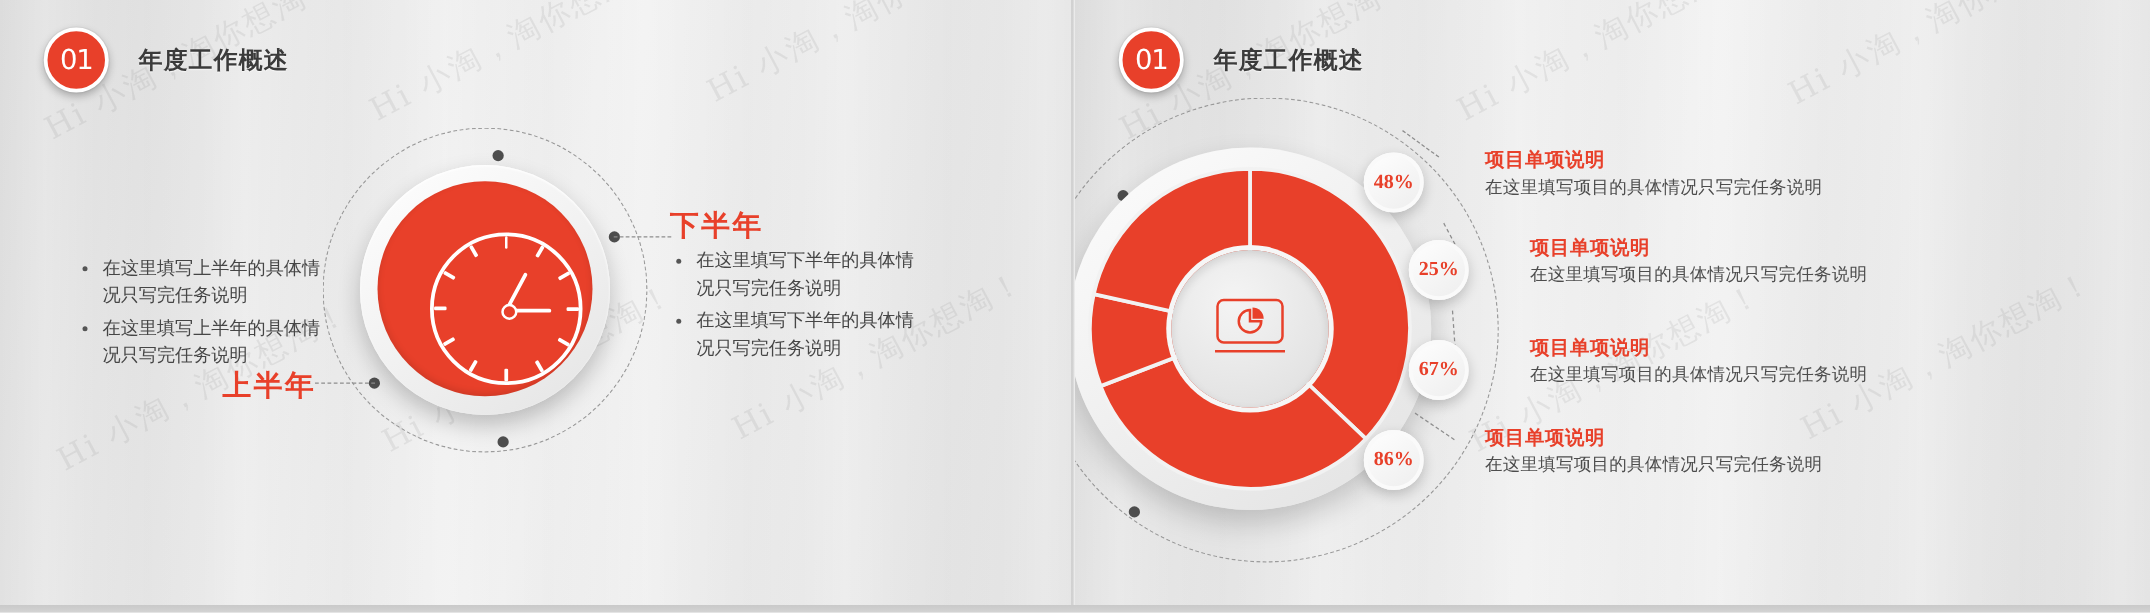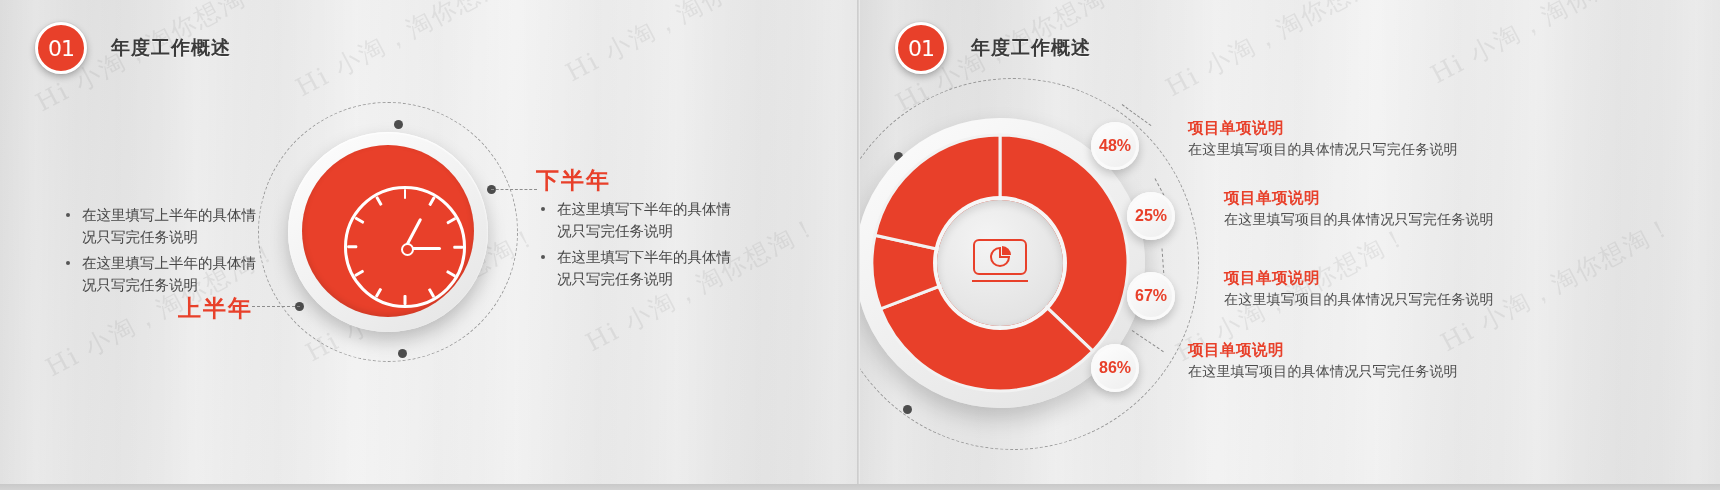--- a/index.html
+++ b/index.html
@@ -83,21 +83,21 @@
   .donut-hole{position:absolute;left:92px;top:92px;width:126px;height:126px;border-radius:50%;
     background:radial-gradient(circle at 40% 32%,#f4f4f4,#e4e4e4 70%,#dcdcdc 100%);
     box-shadow:inset 0 3px 8px rgba(0,0,0,0.12), 0 0 0 4px #f6f6f6;
     display:flex;align-items:center;justify-content:center;}
 
   
   .pct{position:absolute;width:48px;height:48px;border-radius:50%;
     background:linear-gradient(145deg,#ffffff,#ededed);
     box-shadow:0 4px 10px rgba(0,0,0,0.20), inset 0 0 0 3px #fafafa;
     display:flex;align-items:center;justify-content:center;
-    color:#e8402a;font-size:16px;font-weight:bold;font-family:Liberation Sans, sans-serif;}
+    color:#e8402a;font-size:16px;font-weight:bold;font-family:Liberation Serif, serif;}
   .item-txt{position:absolute;margin-left:32px;}
   .item-title{color:#e8402a;font-size:15.5px;font-weight:bold;letter-spacing:.5px;margin-bottom:2px;}
   .item-desc{color:#4d4d4d;font-size:14px;letter-spacing:.2px;white-space:nowrap;}
 </style>
 </head>
 <body>
 
 <div class="stage">
 
   <div class="slide slide-left">

